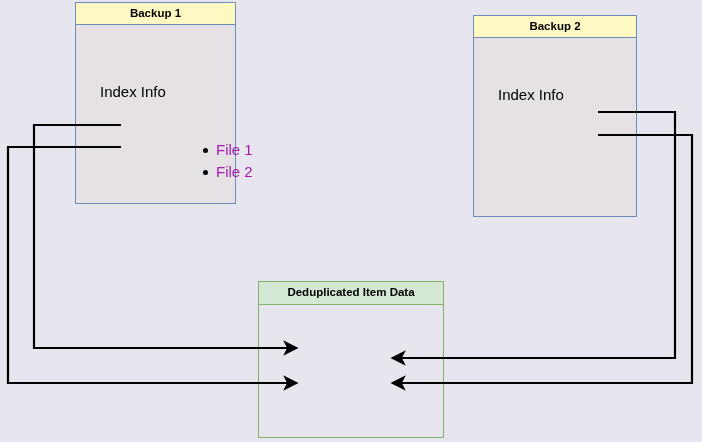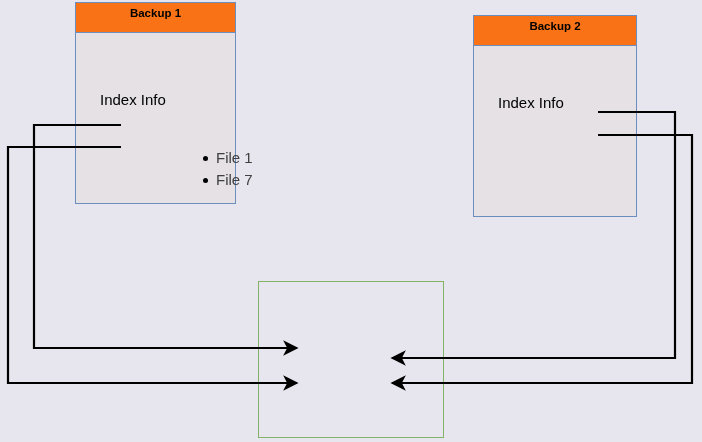--- a/index.html
+++ b/index.html
@@ -37,28 +37,28 @@
   }
   .node.blue {
     border-color: #6c8ebf;
   }
   .node.green {
     border-color: #82b366;
     background: #e7e6ee;
   }
   .node-header {
     box-sizing: border-box;
-    height: 30px;
+    height: 22px;
     line-height: 20px;
     text-align: center;
     font-size: 11.5px;
     font-weight: bold;
     color: #000000;
     border-bottom: 1px solid #6c8ebf;
-    background: #f97316;
+    background: #fef9c3;
   }
   .node.green > .node-header {
     background: #d5e8d4;
     border-bottom-color: #82b366;
     height: 23px;
     line-height: 21px;
   }
   .node-body {
     position: relative;
     height: 100%;
@@ -71,21 +71,21 @@
   }
   .file-list {
     position: absolute;
     margin: 0;
     padding: 0;
     list-style: none;
   }
   .file-list li {
     position: relative;
     font-size: 15px;
-    color: #404040;
+    color: #a21caf;
     white-space: nowrap;
     padding-left: 15px;
   }
   .file-list li::before {
     content: "";
     position: absolute;
     left: 2px;
     top: 50%;
     margin-top: -2.5px;
     width: 5px;
@@ -102,34 +102,35 @@
 <body>
 
 <div id="canvas">
 
   <div class="node blue" style="left:75px; top:2px; width:161px; height:202px;">
     <div class="node-header">Backup 1</div>
     <div class="node-body">
       <div class="index-label" id="b1-index">Index Info</div>
       <ul class="file-list" id="b1-list">
         <li>File 1</li>
-        <li>File 7</li>
+        <li>File 2</li>
       </ul>
     </div>
   </div>
 
   <div class="node blue" style="left:473px; top:2px; width:164px; height:202px;margin-top:13px;">
     <div class="node-header">Backup 2</div>
     <div class="node-body">
       <div class="index-label" id="b2-index">Index Info</div>
 
     </div>
   </div>
 
   <div class="node green" style="left:258px; top:281px; width:186px; height:157px;">
+    <div class="node-header">Deduplicated Item Data</div>
     <div class="node-body">
       
     </div>
   </div>
 
   <svg class="wires" viewBox="0 0 702 442">
     <defs>
       <marker id="arrow-r" viewBox="0 0 10 10" refX="9" refY="5" markerWidth="7" markerHeight="7" orient="auto-start-reverse">
         <path d="M 0 0 L 10 5 L 0 10 L 2.6 5 z" fill="#000000"></path>
       </marker>

